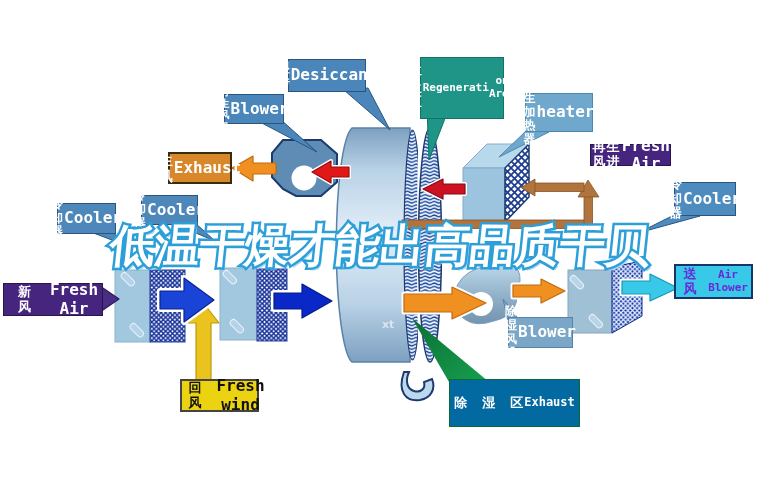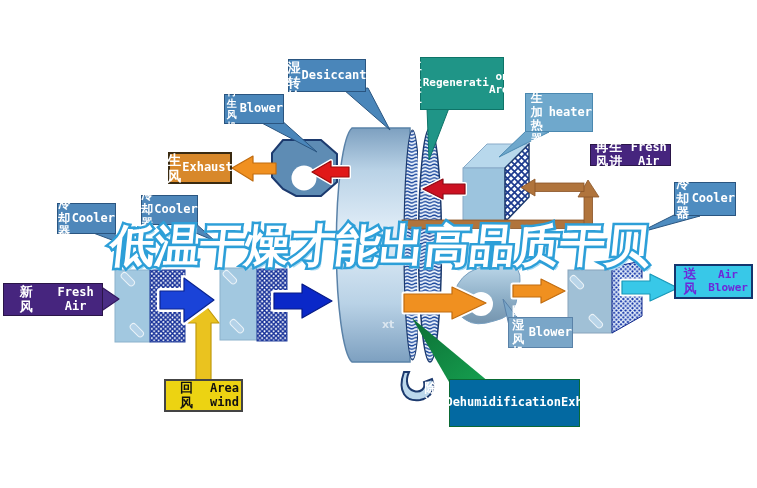--- a/index.html
+++ b/index.html
@@ -2,36 +2,36 @@
 <html><head>
 <meta charset="utf-8">
 <style>
   html,body{margin:0;padding:0;}
   body{width:757px;height:488px;position:relative;background:#fff;overflow:hidden;
        font-family:"DejaVu Sans",sans-serif;}
   #scene{position:absolute;left:0;top:0;}
   .label{position:absolute;display:flex;flex-direction:row;align-items:center;justify-content:center;
          text-align:center;font-weight:bold;color:#fff;line-height:1.15;box-sizing:border-box;z-index:5;}
   .zh{font-size:13px;letter-spacing:1px;}
-  .en{font-size:12px;font-family:"DejaVu Sans Mono",monospace;}
+  .en{font-size:16px;font-family:"DejaVu Sans Mono",monospace;}
   #lbl-desiccant{left:288px;top:59px;width:78px;height:33px;background:#4a86ba;border:1px solid #2a5580;}
   #lbl-regen-blower{left:224px;top:94px;width:60px;height:30px;background:#4a86ba;border:1px solid #2a5580;}
-  #lbl-regen-area{left:420px;top:57px;width:84px;height:53px;background:#1f9587;border:1px solid #0e7468;}
+  #lbl-regen-area{left:420px;top:57px;width:84px;height:62px;background:#1f9587;border:1px solid #0e7468;}
   #lbl-regen-area .en{font-size:11px;}
   #lbl-heater{left:525px;top:93px;width:68px;height:39px;background:#6fa8cc;border:1px solid #4a88b0;}
   #lbl-exhaust{left:168px;top:152px;width:64px;height:32px;background:#d8882a;border:2px solid #3a2a10;}
   #lbl-exhaust .zh{font-size:14px;}
   #lbl-regen-fresh{left:590px;top:144px;width:81px;height:22px;background:#46257e;border:1px solid #2a1548;}
   #lbl-cooler-right{left:674px;top:182px;width:62px;height:34px;background:#4e8cc0;border:1px solid #2a5580;}
   #lbl-cooler-mid{left:141px;top:195px;width:57px;height:30px;background:#4e87ba;border:1px solid #2a5580;}
   #lbl-cooler-left{left:57px;top:203px;width:59px;height:31px;background:#4e87ba;border:1px solid #2a5580;}
   #lbl-fresh-air{left:3px;top:283px;width:100px;height:33px;background:#46257e;border:1px solid #2a1548;}
   #lbl-air-supply{left:674px;top:264px;width:79px;height:35px;background:#38c8e8;border:2px solid #14356e;color:#6d28d9;}
   #lbl-air-supply .en{font-size:11px;}
-  #lbl-back-wind{left:164px;top:379px;width:79px;height:33px;background:#ecd312;border:2px solid #444;color:#111;}
+  #lbl-back-wind{left:180px;top:379px;width:79px;height:33px;background:#ecd312;border:2px solid #444;color:#111;}
   #lbl-dehumid-blower{left:508px;top:317px;width:65px;height:31px;background:#7aa6c8;border:1px solid #5a82a8;}
   #lbl-dehumid-area{left:449px;top:379px;width:131px;height:48px;background:#0369a1;border:1px solid #0a6a34;}
   #lbl-dehumid-area .en{font-size:12px;line-height:1.1;}
   .wm{position:absolute;left:110px;top:216px;z-index:9;
       font-size:45px;font-weight:bold;letter-spacing:0px;white-space:nowrap;
       transform:skewX(-6deg);}
   #wm-base{color:#2d9fd8;-webkit-text-stroke:5px #2d9fd8;text-shadow:3px 3px 0 #a6daf2;}
   #wm-top{color:#ffffff;}
 </style>
 </head>
@@ -208,26 +208,25 @@
 <div class="label" id="lbl-fresh-air">
   <span class="zh">新　　风</span>
   <span class="en">Fresh Air</span>
 </div>
 <div class="label" id="lbl-air-supply">
   <span class="zh">送　风</span>
   <span class="en">Air Blower</span>
 </div>
 <div class="label" id="lbl-back-wind">
   <span class="zh">回　　风</span>
-  <span class="en">Area wind</span>
+  <span class="en">Fresh wind</span>
 </div>
 <div class="label" id="lbl-dehumid-blower">
   <span class="zh" style="font-size:12px">除湿风机</span>
   <span class="en">Blower</span>
 </div>
 <div class="label" id="lbl-dehumid-area">
   <span class="zh">除　湿　区</span>
-  <span class="en">Dehumidification</span>
   <span class="en">Exhaust</span>
 </div>
 
 <div class="wm" id="wm-base">低温干燥才能出高品质干贝</div>
 <div class="wm" id="wm-top">低温干燥才能出高品质干贝</div>
 
 </body></html>

